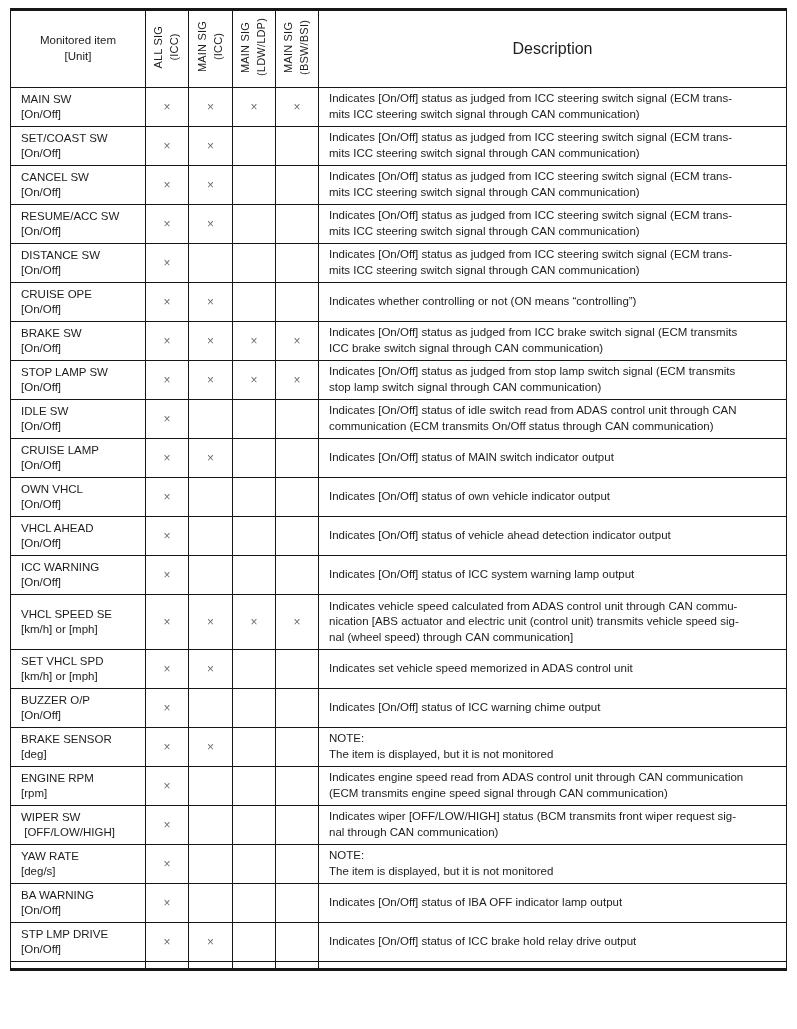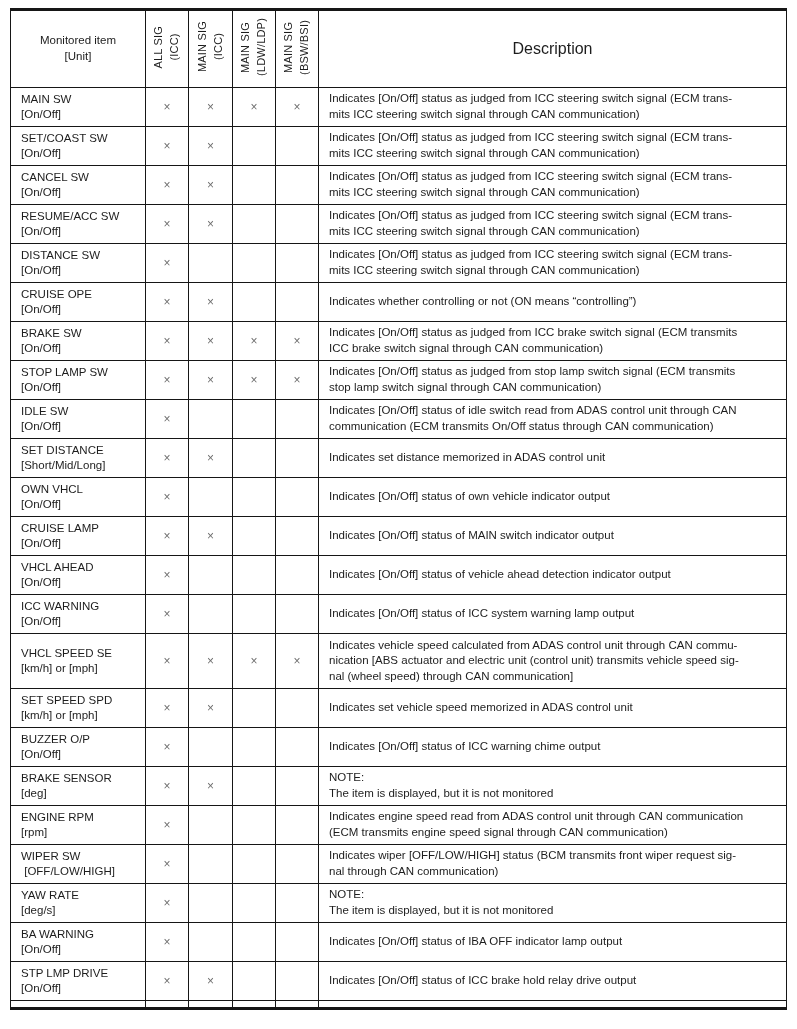--- a/index.html
+++ b/index.html
@@ -208,45 +208,36 @@
           <td class="item-cell">IDLE SW
 [On/Off]</td>
           <td class="mark-cell">×</td>
           <td class="mark-cell"></td>
           <td class="mark-cell"></td>
           <td class="mark-cell"></td>
           <td class="desc-cell">Indicates [On/Off] status of idle switch read from ADAS control unit through CAN
 communication (ECM transmits On/Off status through CAN communication)</td>
         </tr>
         <tr>
-          <td class="item-cell">SET DISTANCE
-[Short/Mid/Long]</td>
-          <td class="mark-cell">×</td>
-          <td class="mark-cell">×</td>
-          <td class="mark-cell"></td>
-          <td class="mark-cell"></td>
-          <td class="desc-cell">Indicates set distance memorized in ADAS control unit</td>
+          <td class="item-cell">CRUISE LAMP
+[On/Off]</td>
+          <td class="mark-cell">×</td>
+          <td class="mark-cell">×</td>
+          <td class="mark-cell"></td>
+          <td class="mark-cell"></td>
+          <td class="desc-cell">Indicates [On/Off] status of MAIN switch indicator output</td>
         </tr>
         <tr>
           <td class="item-cell">OWN VHCL
 [On/Off]</td>
           <td class="mark-cell">×</td>
           <td class="mark-cell"></td>
           <td class="mark-cell"></td>
           <td class="mark-cell"></td>
           <td class="desc-cell">Indicates [On/Off] status of own vehicle indicator output</td>
-        </tr>
-        <tr>
-          <td class="item-cell">CRUISE LAMP
-[On/Off]</td>
-          <td class="mark-cell">×</td>
-          <td class="mark-cell">×</td>
-          <td class="mark-cell"></td>
-          <td class="mark-cell"></td>
-          <td class="desc-cell">Indicates [On/Off] status of MAIN switch indicator output</td>
         </tr>
         <tr>
           <td class="item-cell">VHCL AHEAD
 [On/Off]</td>
           <td class="mark-cell">×</td>
           <td class="mark-cell"></td>
           <td class="mark-cell"></td>
           <td class="mark-cell"></td>
           <td class="desc-cell">Indicates [On/Off] status of vehicle ahead detection indicator output</td>
         </tr>
@@ -264,21 +255,21 @@
 [km/h] or [mph]</td>
           <td class="mark-cell">×</td>
           <td class="mark-cell">×</td>
           <td class="mark-cell">×</td>
           <td class="mark-cell">×</td>
           <td class="desc-cell">Indicates vehicle speed calculated from ADAS control unit through CAN commu-
 nication [ABS actuator and electric unit (control unit) transmits vehicle speed sig-
 nal (wheel speed) through CAN communication]</td>
         </tr>
         <tr>
-          <td class="item-cell">SET SPEED SPD
+          <td class="item-cell">SET VHCL SPD
 [km/h] or [mph]</td>
           <td class="mark-cell">×</td>
           <td class="mark-cell">×</td>
           <td class="mark-cell"></td>
           <td class="mark-cell"></td>
           <td class="desc-cell">Indicates set vehicle speed memorized in ADAS control unit</td>
         </tr>
         <tr>
           <td class="item-cell">BUZZER O/P
 [On/Off]</td>

